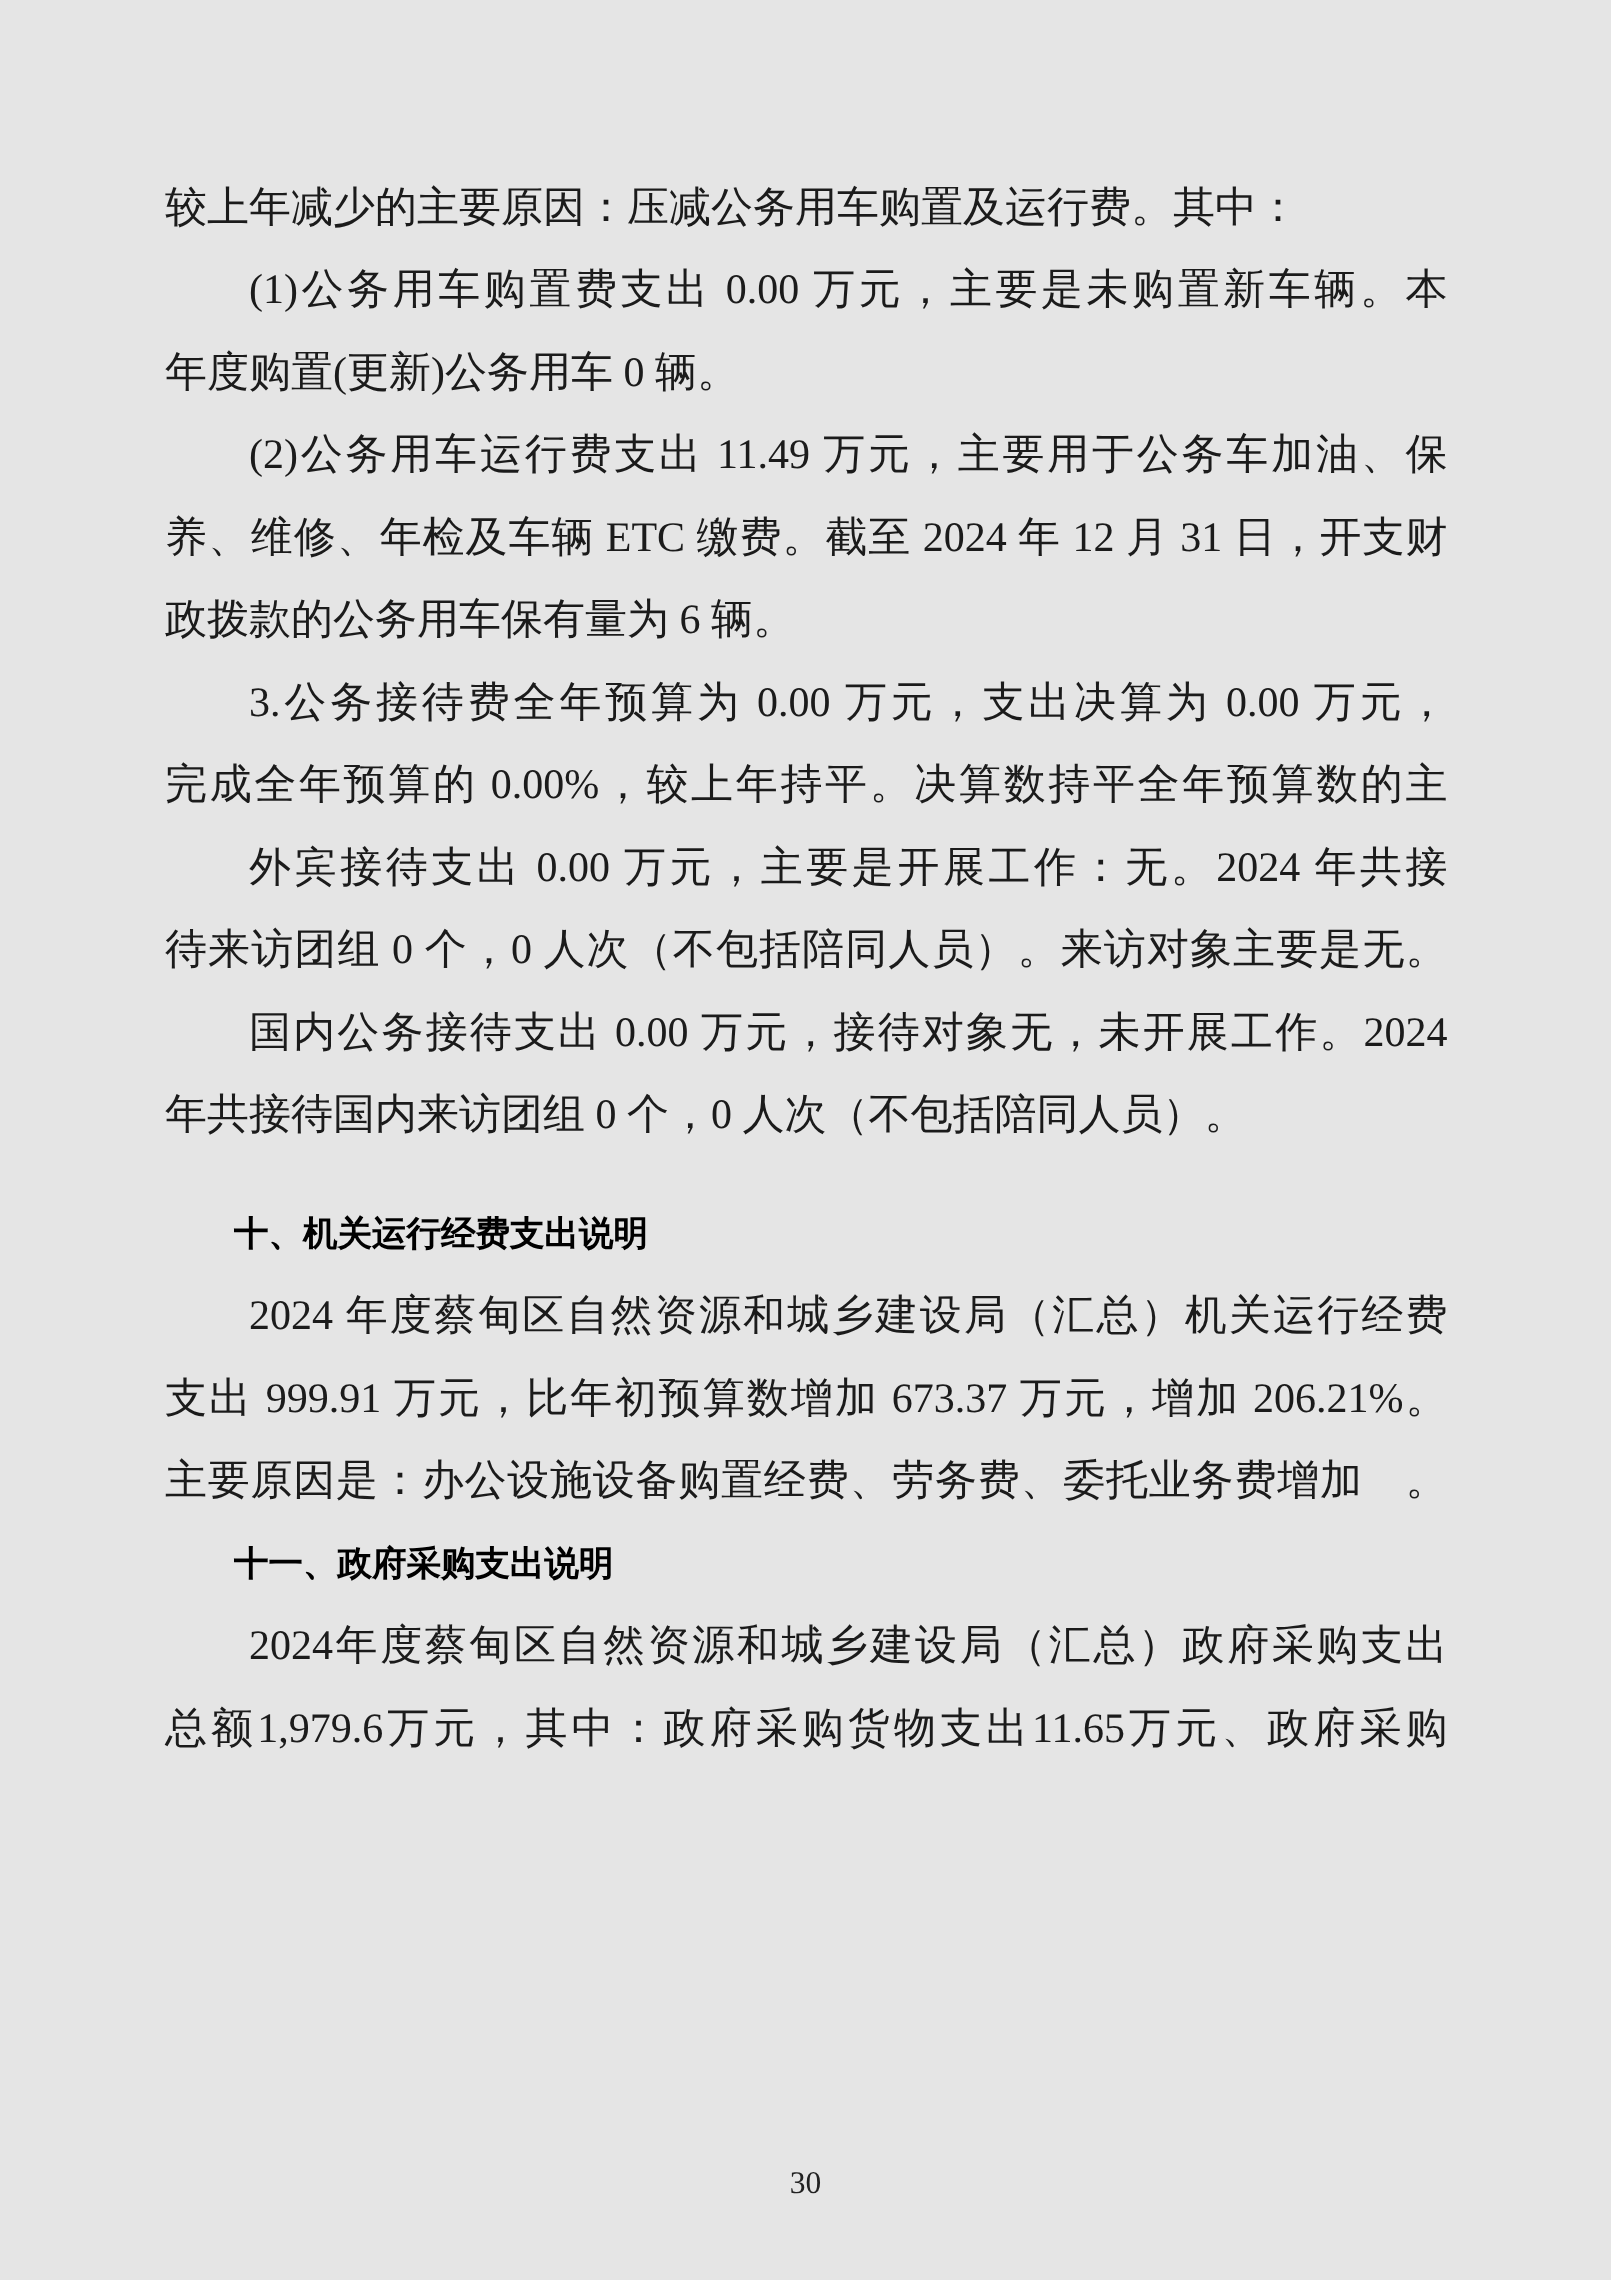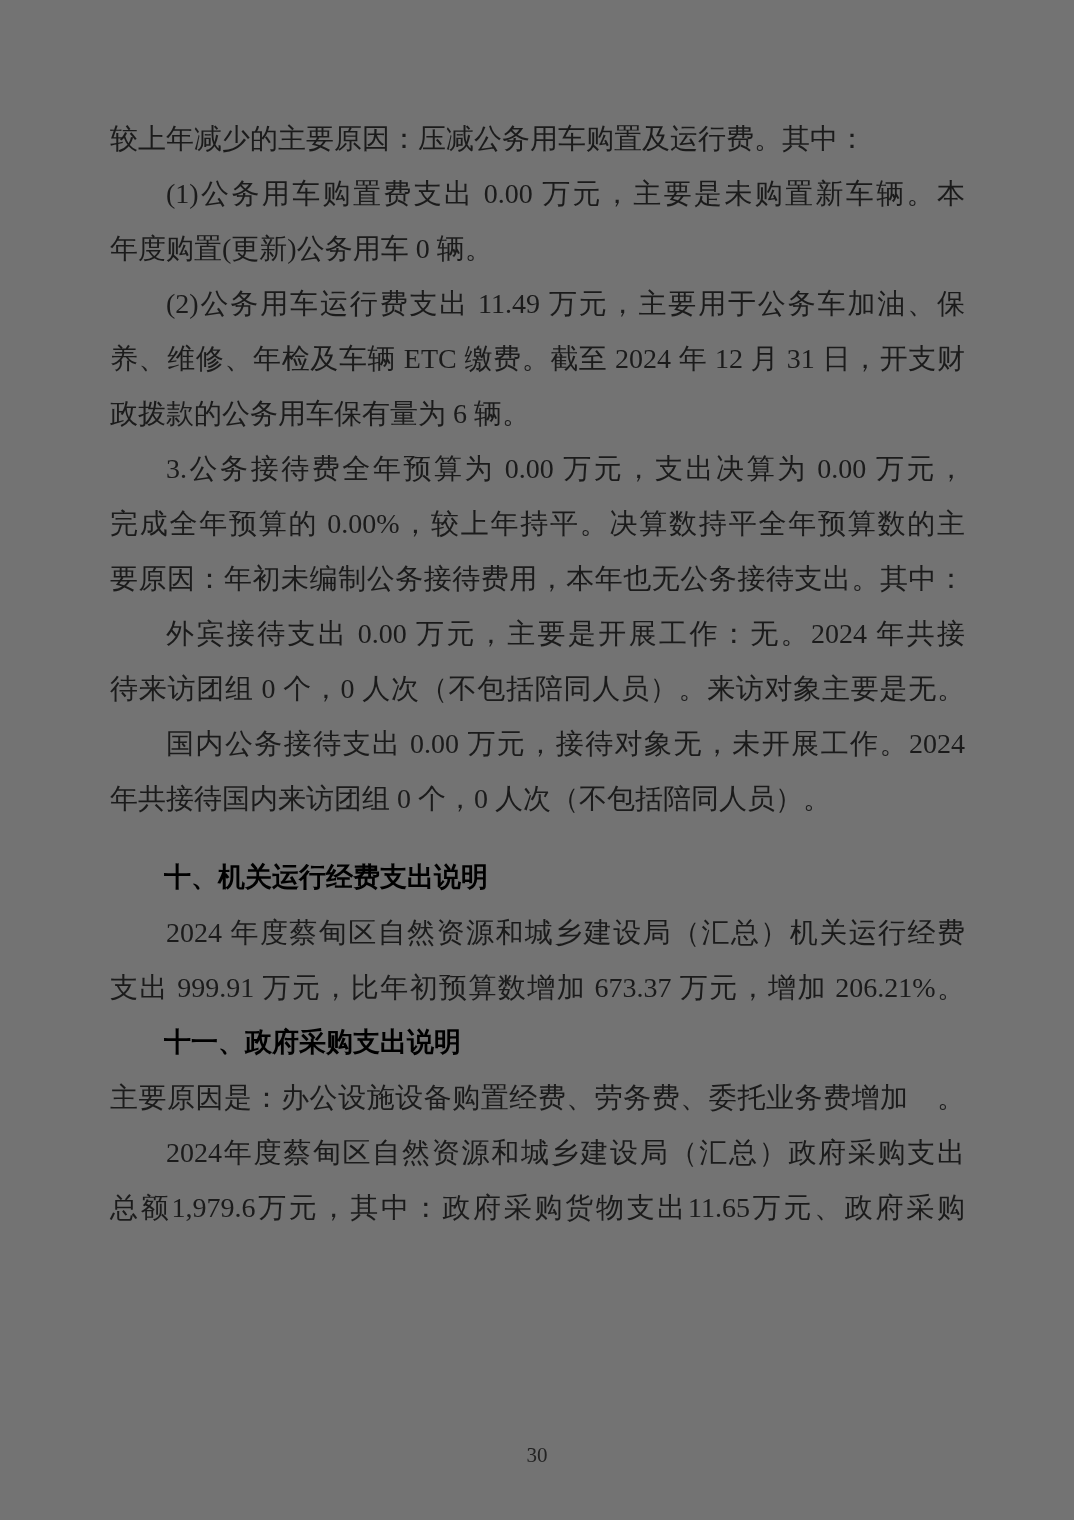--- a/index.html
+++ b/index.html
@@ -4,21 +4,21 @@
 <style>
   html, body {
     margin: 0;
     padding: 0;
     background: #ffffff;
   }
   .page {
     position: relative;
     width: 1074px;
     height: 1520px;
-    background: #737373;
+    background: #e5e5e5;
     overflow: hidden;
   }
   .content {
     position: absolute;
     left: 110px;
     top: 111px;
     width: 855px;
   }
   .line {
     font-family: "Liberation Serif", "DejaVu Serif", serif;
@@ -31,21 +31,21 @@
   .justify {
     text-align: justify;
     text-align-last: justify;
   }
   .indent {
     text-indent: 2em;
   }
   .heading {
     font-family: "Liberation Sans", "DejaVu Sans", sans-serif;
     font-weight: 700;
-    font-size: 27px;
+    font-size: 23px;
     color: #000000;
   }
   .space-before {
     margin-top: 24px;
   }
   .page-number {
     position: absolute;
     bottom: 52px;
     left: 0;
     width: 100%;
@@ -61,27 +61,26 @@
 <div class="page">
   <main class="content">
       <div class="line">较上年减少的主要原因：压减公务用车购置及运行费。其中：</div>
       <div class="line indent justify">(1)公务用车购置费支出 0.00 万元，主要是未购置新车辆。本</div>
       <div class="line">年度购置(更新)公务用车 0 辆。</div>
       <div class="line indent justify">(2)公务用车运行费支出 11.49 万元，主要用于公务车加油、保</div>
       <div class="line justify">养、维修、年检及车辆 ETC 缴费。截至 2024 年 12 月 31 日，开支财</div>
       <div class="line">政拨款的公务用车保有量为 6 辆。</div>
       <div class="line indent justify">3.公务接待费全年预算为 0.00 万元，支出决算为 0.00 万元，</div>
       <div class="line justify">完成全年预算的 0.00%，较上年持平。决算数持平全年预算数的主</div>
-      <div class="line justify">要原因：年初未编制公务接待费用，本年也无公务接待支出。其中：</div>
       <div class="line indent justify">外宾接待支出 0.00 万元，主要是开展工作：无。2024 年共接</div>
       <div class="line justify">待来访团组 0 个，0 人次（不包括陪同人员）。来访对象主要是无。</div>
       <div class="line indent justify">国内公务接待支出 0.00 万元，接待对象无，未开展工作。2024</div>
       <div class="line">年共接待国内来访团组 0 个，0 人次（不包括陪同人员）。</div>
       <div class="line heading indent space-before">十、机关运行经费支出说明</div>
       <div class="line indent justify">2024 年度蔡甸区自然资源和城乡建设局（汇总）机关运行经费</div>
       <div class="line justify">支出 999.91 万元，比年初预算数增加 673.37 万元，增加 206.21%。</div>
+      <div class="line justify">主要原因是：办公设施设备购置经费、劳务费、委托业务费增加　。</div>
       <div class="line heading indent">十一、政府采购支出说明</div>
-      <div class="line justify">主要原因是：办公设施设备购置经费、劳务费、委托业务费增加　。</div>
       <div class="line indent justify">2024年度蔡甸区自然资源和城乡建设局（汇总）政府采购支出</div>
       <div class="line justify">总额1,979.6万元，其中：政府采购货物支出11.65万元、政府采购</div>
     </main>
   <div class="page-number">30</div>
 </div>
 
 </body></html>

